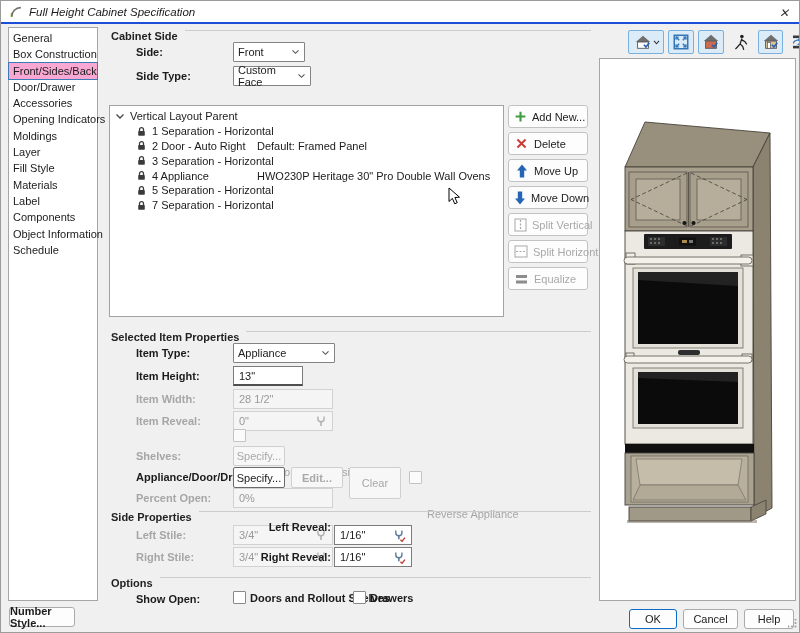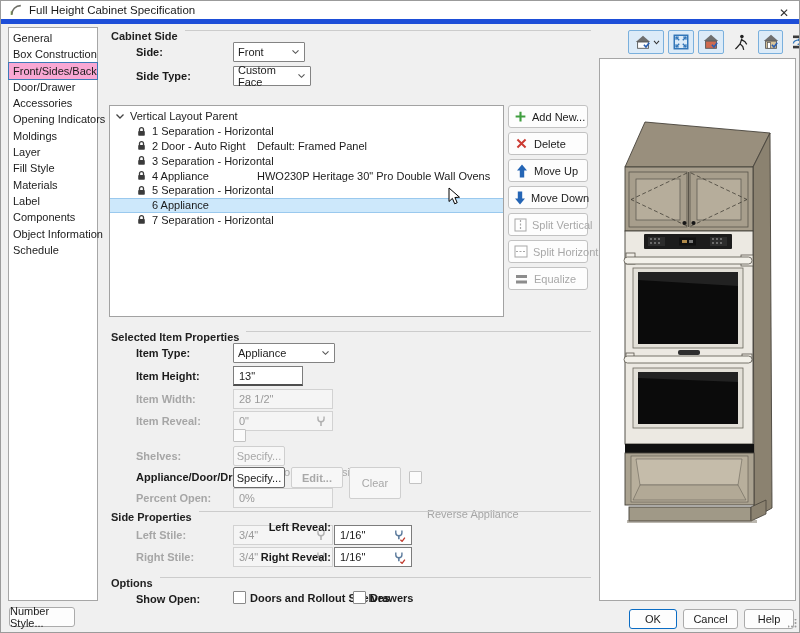--- a/index.html
+++ b/index.html
@@ -1,18 +1,18 @@
 <!DOCTYPE html>
 <html><head>
 <meta charset="utf-8">
 <style>
   html,body{margin:0;padding:0;background:#d6d6d6;font-family:"Liberation Sans",sans-serif;}
   *{box-sizing:border-box;}
   .dlg{position:relative;width:800px;height:633px;background:#f0f0f0;border:1px solid #9b9b9b;overflow:hidden;font-size:11px;color:#1b1b1b;}
-  .titlebar{position:absolute;left:0;top:0;width:100%;height:23px;background:#ffffff;border-bottom:5px solid #1d4ed8;display:flex;align-items:center;}
+  .titlebar{position:absolute;left:0;top:0;width:100%;height:23px;background:#ffffff;border-bottom:2px solid #1d4ed8;display:flex;align-items:center;font-style:italic;}
   .titlebar .ttl{margin-left:6px;font-size:11.5px;color:#1b1b1b;}
   .closebtn{position:absolute;right:4px;top:2px;width:22px;height:19px;display:flex;align-items:center;justify-content:center;font-size:12px;color:#333;cursor:default;}
   .snav{position:absolute;left:7px;top:26px;width:90px;height:574px;background:#fff;border:1px solid #a6a6a6;padding-top:2px;}
   .snav-item{height:16.3px;line-height:16.3px;padding-left:4px;white-space:nowrap;color:#1b1b1b;}
   .snav-item.sel{background:#f9a8d4;outline:1px solid #3d7ab8;}
   .hdr{position:absolute;display:flex;align-items:flex-start;gap:7px;font-weight:600;color:#222;}
   .hdr .line{flex:1;height:1px;background:#cccccc;}
   .lbl{position:absolute;font-weight:600;color:#1b1b1b;white-space:nowrap;}
   .lbl.dis{color:#a6a6a6;}
   .combo{position:absolute;background:#fff;border:1px solid #838383;border-radius:1px;display:flex;align-items:center;padding:0 4px;height:20px;}
@@ -159,24 +159,20 @@
     <div class="trow">
       <span class="lock">
           <svg width="9" height="11" viewBox="0 0 9 11">
             <path d="M2.5,5 V3.6 a2,2 0 0 1 4,0 V5" stroke="#3a3a3a" stroke-width="1.3" fill="none"></path>
             <rect x="1.2" y="5" width="6.6" height="4.8" rx="0.8" fill="#3a3a3a"></rect>
           </svg>
         </span>
       <span class="tlabel">5 Separation - Horizontal</span>
       <span class="tdetail"></span>
     </div>
-    <div class="trow sel">
-      <span class="tlabel">6 Appliance</span>
-      <span class="tdetail"></span>
-    </div>
     <div class="trow">
       <span class="lock">
           <svg width="9" height="11" viewBox="0 0 9 11">
             <path d="M2.5,5 V3.6 a2,2 0 0 1 4,0 V5" stroke="#3a3a3a" stroke-width="1.3" fill="none"></path>
             <rect x="1.2" y="5" width="6.6" height="4.8" rx="0.8" fill="#3a3a3a"></rect>
           </svg>
         </span>
       <span class="tlabel">7 Separation - Horizontal</span>
       <span class="tdetail"></span>
     </div>
@@ -466,21 +462,21 @@
       <rect x="31" y="397" width="117" height="46" fill="#b8af9c" stroke="#5a564c" stroke-width="0.6"></rect>
       <polygon points="36,400 142,400 138,426 40,426" fill="#c5bcaa" stroke="#5a564c" stroke-width="0.5"></polygon>
       <polygon points="40,426 138,426 146,441 33,441" fill="#b2a996" stroke="#5a564c" stroke-width="0.5"></polygon>
 
       <rect x="29" y="448" width="122" height="14" fill="#a09987" stroke="#46423a" stroke-width="0.9"></rect>
       <polygon points="151,448 166,441 166,455 151,462" fill="#8b8270" stroke="#46423a" stroke-width="0.8"></polygon>
       <rect x="27" y="461" width="130" height="3" fill="#776f5f" opacity="0.5"></rect>
     </svg>
   </div>
 
-  <div class="fbtn" style="left:8px;top:606px;width:66px;">Number Style...</div>
+  <div class="fbtn" style="left:8px;top:606px;width:66px;font-weight:bold;">Number Style...</div>
   <div class="fbtn primary" style="left:628px;top:608px;width:48px;">OK</div>
   <div class="fbtn" style="left:682px;top:608px;width:55px;">Cancel</div>
   <div class="fbtn" style="left:743px;top:608px;width:50px;">Help</div>
 
   <div style="position:absolute;right:2px;bottom:2px;">
     <svg width="9" height="9" viewBox="0 0 9 9">
         <g fill="#9a9a9a">
           <circle cx="7.5" cy="7.5" r="1"></circle>
           <circle cx="7.5" cy="4" r="1"></circle>
           <circle cx="4" cy="7.5" r="1"></circle>

